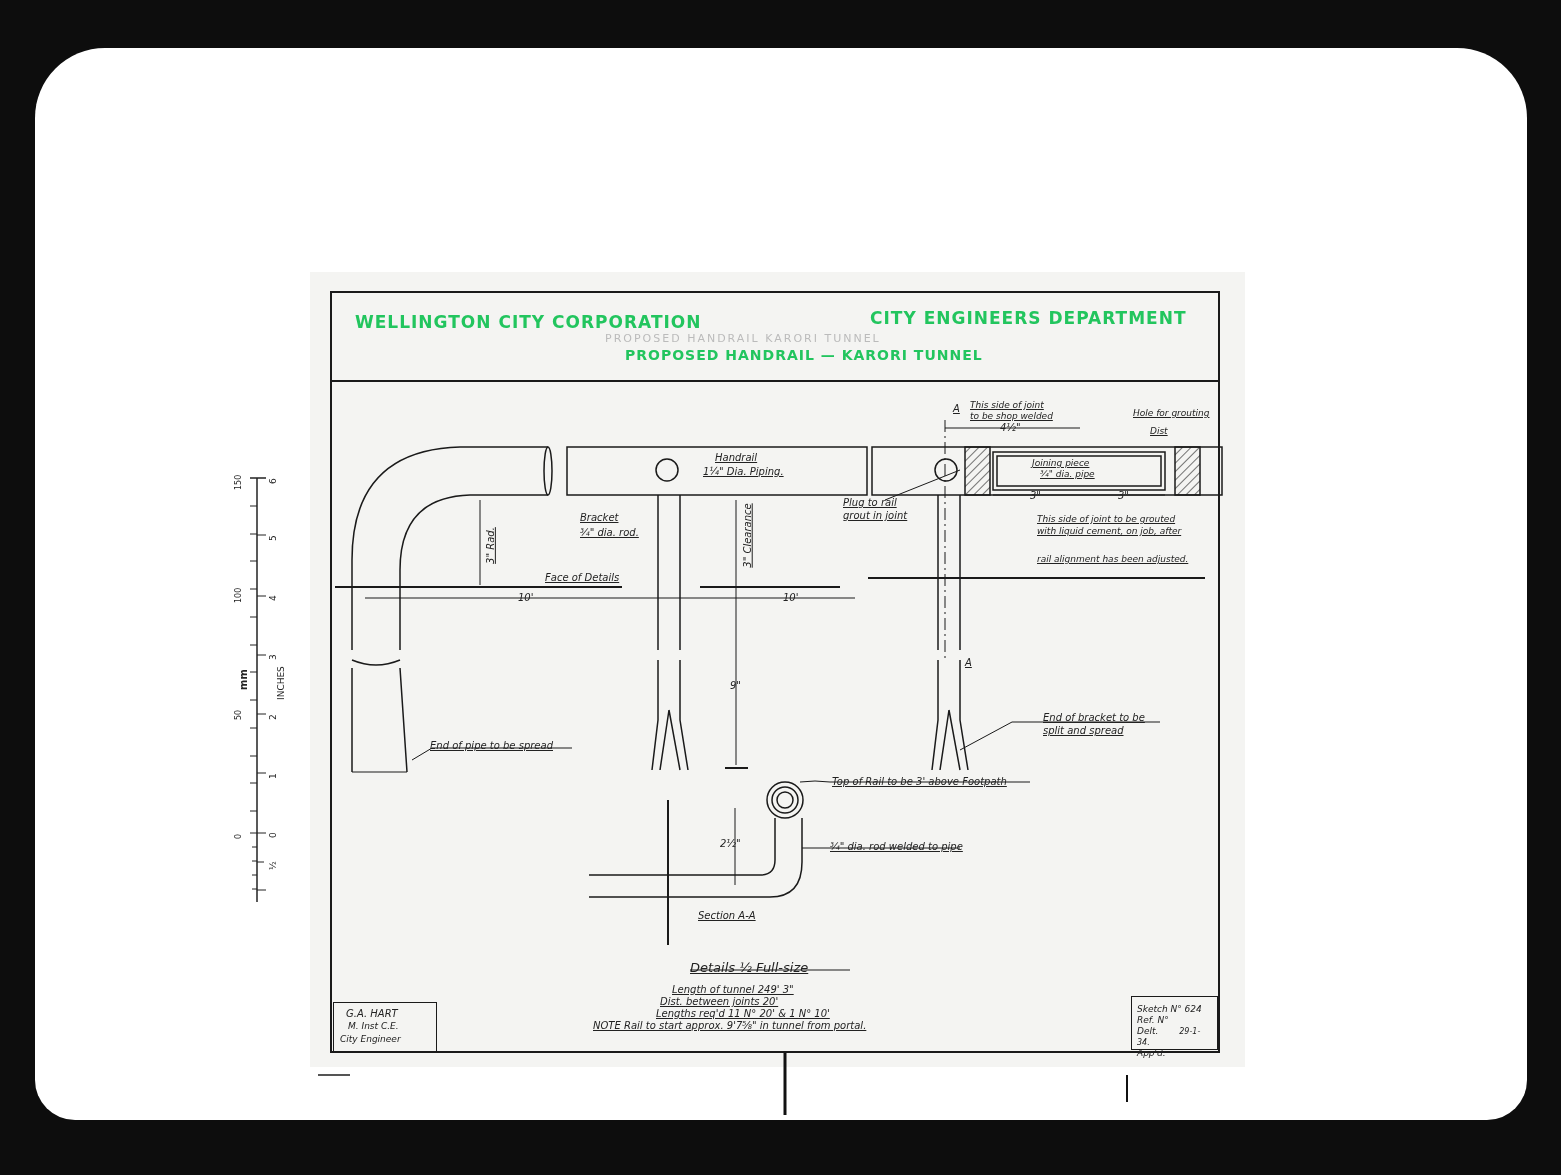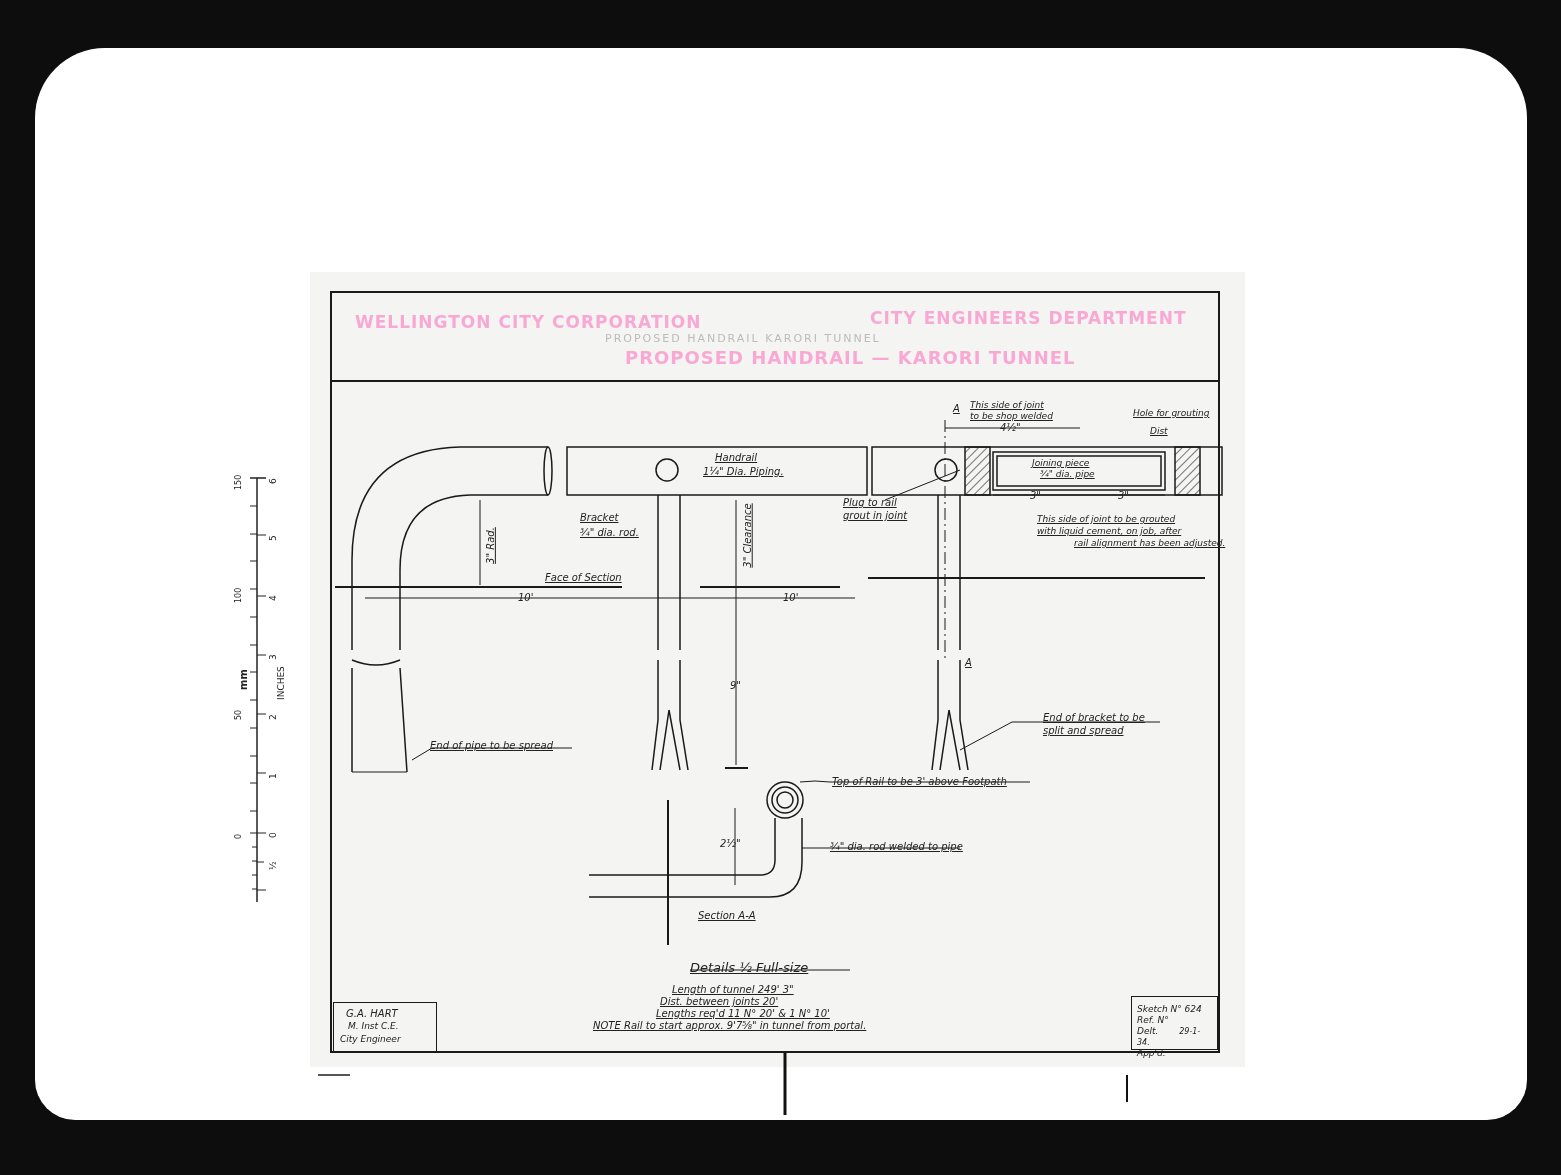--- a/index.html
+++ b/index.html
@@ -1,25 +1,25 @@
 <!DOCTYPE html>
 <html><head>
 <meta charset="utf-8">
 <style>
   html,body{margin:0;padding:0;}
   body{width:1561px;height:1175px;background:#0d0d0d;position:relative;overflow:hidden;font-family:"Liberation Sans",sans-serif;}
   .frame{position:absolute;left:35px;top:48px;width:1492px;height:1072px;background:#ffffff;border-radius:70px 70px 40px 40px;}
   .sheet{position:absolute;left:310px;top:272px;width:935px;height:795px;background:#f4f4f2;}
   .border{position:absolute;left:330px;top:291px;width:890px;height:762px;border:2px solid #1a1a1a;box-sizing:border-box;}
   .header-divider{position:absolute;left:330px;top:380px;width:890px;height:2px;background:#1a1a1a;}
-  .hdr{position:absolute;font-family:"DejaVu Sans",sans-serif;font-weight:bold;color:#f9a8d4;letter-spacing:1px;}
+  .hdr{position:absolute;font-family:"DejaVu Sans",sans-serif;font-weight:bold;color:#22c55e;letter-spacing:1px;}
   .hdr-left{left:355px;top:312px;font-size:17px;}
   .hdr-right{left:870px;top:308px;font-size:17px;}
   .hdr-sub-faint{left:605px;top:332px;font-size:11px;color:#bbb;font-weight:normal;letter-spacing:2px;}
-  .hdr-title{left:625px;top:347px;font-size:18px;}
+  .hdr-title{left:625px;top:347px;font-size:14px;}
   .note{position:absolute;font-family:"DejaVu Sans",sans-serif;font-style:italic;font-size:10px;color:#222;text-decoration:underline;white-space:nowrap;}
   .note.small{font-size:9px;}
   .tb{position:absolute;border:1px solid #1a1a1a;background:#f4f4f2;font-family:"DejaVu Sans",sans-serif;font-style:italic;font-size:10px;color:#222;box-sizing:border-box;padding:4px 6px;line-height:13px;}
   .ruler-label{position:absolute;font-family:"DejaVu Sans",sans-serif;font-size:9px;color:#222;transform:rotate(-90deg);transform-origin:left top;white-space:nowrap;}
   svg.drawing{position:absolute;left:0;top:0;}
 </style>
 </head>
 <body>
 
 <div class="frame"></div>
@@ -92,41 +92,41 @@
   <line x1="785" y1="1053" x2="785" y2="1115" stroke="#111" stroke-width="3"></line>
   <line x1="1127" y1="1075" x2="1127" y2="1102" stroke="#111" stroke-width="2"></line>
   <line x1="318" y1="1075" x2="350" y2="1075" stroke="#555" stroke-width="2"></line>
 </svg>
 
 <div class="note" style="left:715px;top:452px;">Handrail</div>
 <div class="note" style="left:703px;top:466px;">1¼" Dia. Piping.</div>
 <div class="note" style="left:580px;top:512px;">Bracket</div>
 <div class="note" style="left:580px;top:527px;">¾" dia. rod.</div>
 <div class="note" style="left:472px;top:540px;transform:rotate(-90deg);">3" Rad.</div>
-<div class="note" style="left:545px;top:572px;">Face of Section</div>
+<div class="note" style="left:545px;top:572px;">Face of Details</div>
 <div class="note" style="left:715px;top:530px;transform:rotate(-90deg);">3" Clearance</div>
 <div class="note" style="left:518px;top:592px;text-decoration:none;">10'</div>
 <div class="note" style="left:783px;top:592px;text-decoration:none;">10'</div>
 <div class="note" style="left:730px;top:680px;text-decoration:none;">9"</div>
 <div class="note" style="left:843px;top:497px;">Plug to rail</div>
 <div class="note" style="left:843px;top:510px;">grout in joint</div>
 <div class="note" style="left:953px;top:403px;">A</div>
 <div class="note" style="left:965px;top:657px;">A</div>
 <div class="note small" style="left:970px;top:400px;">This side of joint</div>
 <div class="note small" style="left:970px;top:411px;">to be shop welded</div>
 <div class="note" style="left:1000px;top:422px;text-decoration:none;">4½"</div>
 <div class="note small" style="left:1133px;top:408px;">Hole for grouting</div>
 <div class="note small" style="left:1150px;top:426px;">Dist</div>
 <div class="note small" style="left:1032px;top:458px;">Joining piece</div>
 <div class="note small" style="left:1040px;top:469px;">¾" dia. pipe</div>
 <div class="note" style="left:1030px;top:490px;text-decoration:none;">3"</div>
 <div class="note" style="left:1118px;top:490px;text-decoration:none;">3"</div>
 <div class="note small" style="left:1037px;top:514px;">This side of joint to be grouted</div>
 <div class="note small" style="left:1037px;top:526px;">with liquid cement, on job, after</div>
-<div class="note small" style="left:1037px;top:538px;margin-left:37px;">rail alignment has been adjusted.</div>
+<div class="note small" style="left:1037px;top:554px;">rail alignment has been adjusted.</div>
 <div class="note" style="left:430px;top:740px;">End of pipe to be spread</div>
 <div class="note" style="left:1043px;top:712px;">End of bracket to be</div>
 <div class="note" style="left:1043px;top:725px;">split and spread</div>
 <div class="note" style="left:832px;top:776px;">Top of Rail to be 3' above Footpath</div>
 <div class="note" style="left:830px;top:841px;">¾" dia. rod welded to pipe</div>
 <div class="note" style="left:720px;top:838px;text-decoration:none;">2½"</div>
 <div class="note" style="left:698px;top:910px;">Section A-A</div>
 <div class="note" style="left:690px;top:960px;font-size:13px;">Details ½ Full-size</div>
 
 <div class="note" style="left:672px;top:984px;">Length of tunnel 249' 3"</div>

